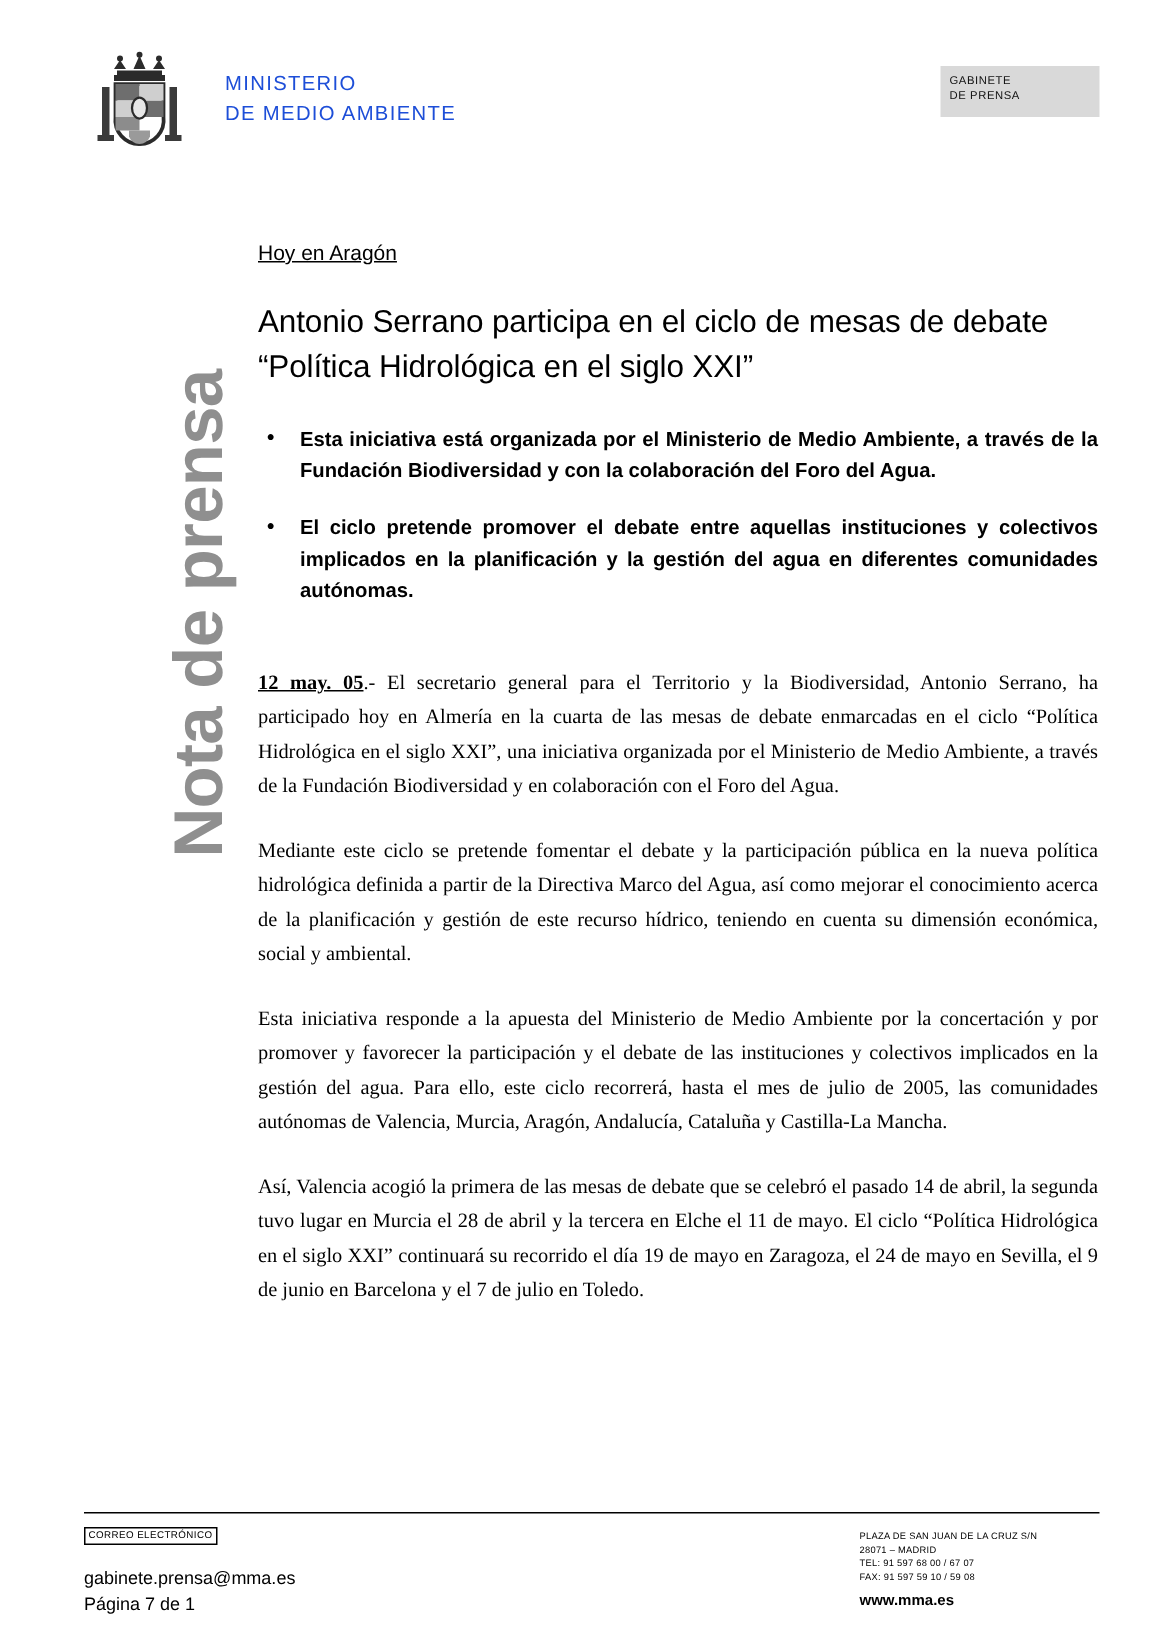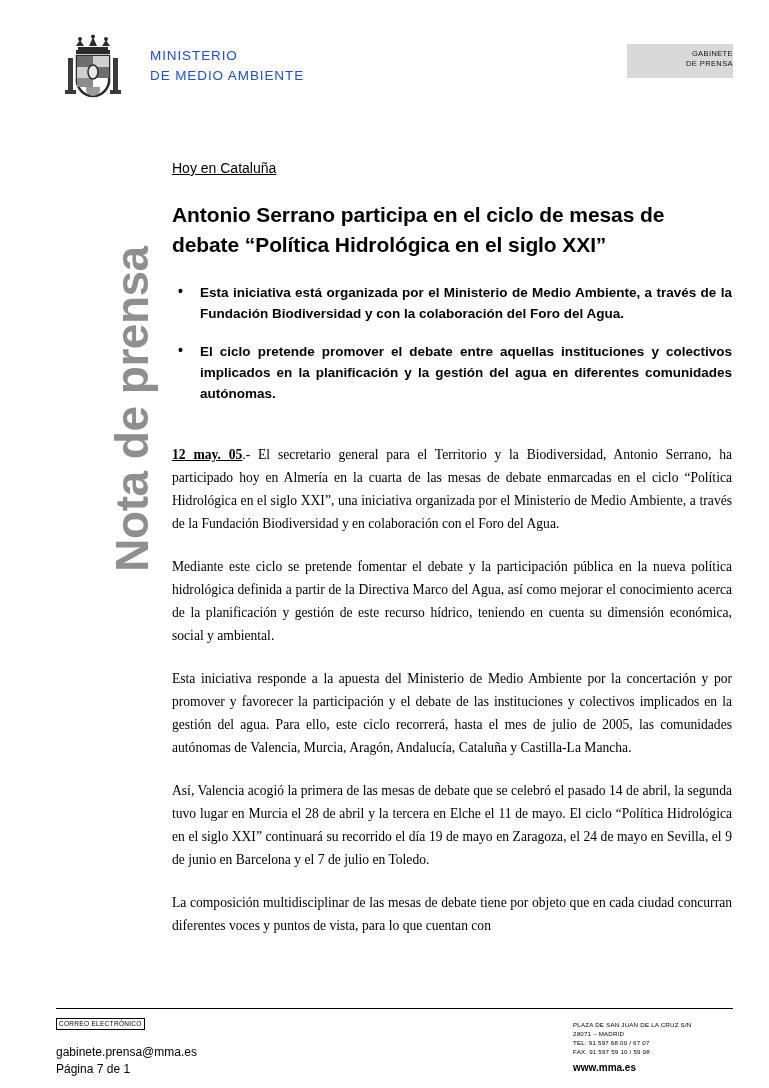--- a/index.html
+++ b/index.html
@@ -46,21 +46,20 @@
     top: 10px;
     width: 106px;
     height: 34px;
     background: #d9d9d9;
     font-size: 7.5px;
     letter-spacing: 0.4px;
     line-height: 10px;
     padding: 5px 0 0 6px;
     box-sizing: border-box;
     color: #111;
-    text-align: right;
   }
 
   
   .side-title {
     position: absolute;
     left: -78px;
     top: 382px;
     width: 420px;
     transform: rotate(-90deg);
     transform-origin: center center;
@@ -79,21 +78,21 @@
     top: 160px;
     width: 560px;
   }
   .kicker {
     font-size: 14px;
     text-decoration: underline;
     margin-bottom: 24px;
   }
   h1.title {
     font-size: 21px;
-    font-weight: bold;
+    font-weight: normal;
     line-height: 30px;
     margin: 0 0 22px 0;
     letter-spacing: -0.1px;
   }
   ul.bullets {
     margin: 0 0 0 0;
     padding: 0;
     list-style: none;
   }
   ul.bullets li {
@@ -234,37 +233,36 @@
   <div class="press-box">
     <div>GABINETE</div>
     <div>DE PRENSA</div>
   </div>
 </div>
 
 <div class="side-title">Nota de prensa</div>
 
 <div class="content">
 
-  <div class="kicker">Hoy en Cataluña</div>
+  <div class="kicker">Hoy en Aragón</div>
 
   <h1 class="title">Antonio Serrano participa en el ciclo de mesas de debate “Política Hidrológica en el siglo XXI”</h1>
 
   <ul class="bullets">
     <li>Esta iniciativa está organizada por el Ministerio de Medio Ambiente, a través de la Fundación Biodiversidad y con la colaboración del Foro del Agua.</li>
     <li>El ciclo pretende promover el debate entre aquellas instituciones y colectivos implicados en la planificación y la gestión del agua en diferentes comunidades autónomas.</li>
   </ul>
 
   <div class="spacer"></div>
 
   <p class="body"><span class="dateline">12 may. 05</span><span>.- El secretario general para el Territorio y la Biodiversidad, Antonio Serrano, ha participado hoy en Almería en la cuarta de las mesas de debate enmarcadas en el ciclo “Política Hidrológica en el siglo XXI”, una iniciativa organizada por el Ministerio de Medio Ambiente, a través de la Fundación Biodiversidad y en colaboración con el Foro del Agua.</span></p>
 
   <p class="body">Mediante este ciclo se pretende fomentar el debate y la participación pública en la nueva política hidrológica definida a partir de la Directiva Marco del Agua, así como mejorar el conocimiento acerca de la planificación y gestión de este recurso hídrico, teniendo en cuenta su dimensión económica, social y ambiental.</p>
   <p class="body">Esta iniciativa responde a la apuesta del Ministerio de Medio Ambiente por la concertación y por promover y favorecer la participación y el debate de las instituciones y colectivos implicados en la gestión del agua. Para ello, este ciclo recorrerá, hasta el mes de julio de 2005, las comunidades autónomas de Valencia, Murcia, Aragón, Andalucía, Cataluña y Castilla-La Mancha.</p>
   <p class="body">Así, Valencia acogió la primera de las mesas de debate que se celebró el pasado 14 de abril, la segunda tuvo lugar en Murcia el 28 de abril y la tercera en Elche el 11 de mayo. El ciclo “Política Hidrológica en el siglo XXI” continuará su recorrido el día 19 de mayo en Zaragoza, el 24 de mayo en Sevilla, el 9 de junio en Barcelona y el 7 de julio en Toledo.</p>
-  <p class="body">La composición multidisciplinar de las mesas de debate tiene por objeto que en cada ciudad concurran diferentes voces y puntos de vista, para lo que cuentan con</p>
 </div>
 
 <div class="footer-rule"></div>
 
 <div class="footer">
   <div class="footer-left">
     <span class="email-label">CORREO ELECTRÓNICO</span>
     <div class="email-value">gabinete.prensa@mma.es</div>
   </div>
 

